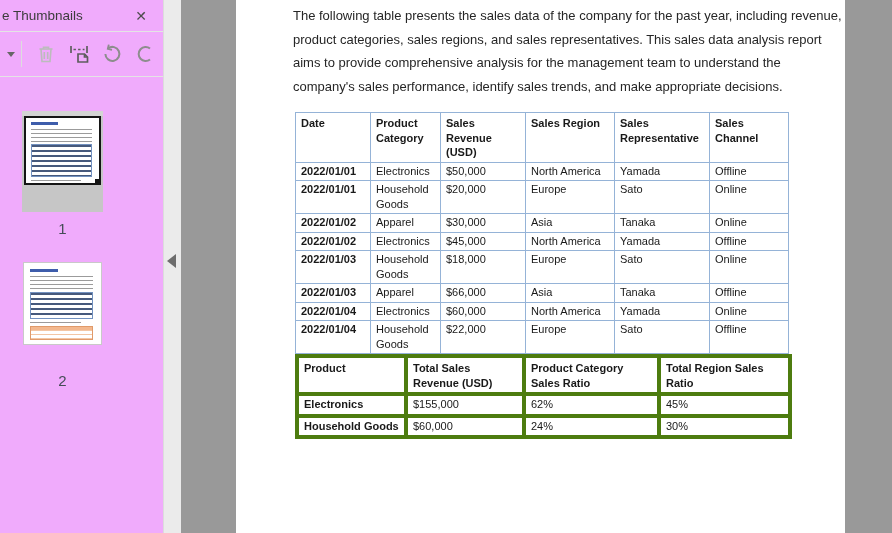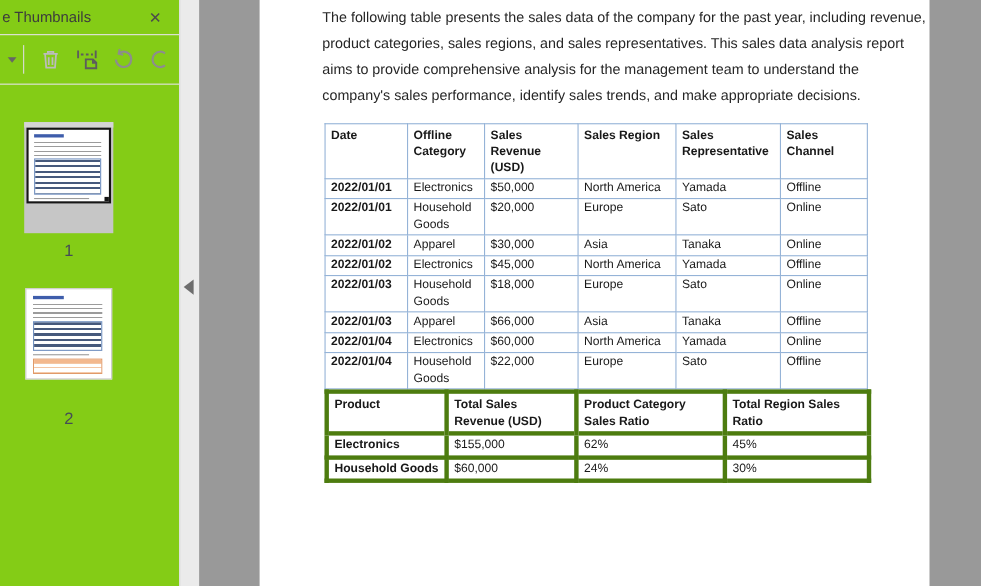--- a/index.html
+++ b/index.html
@@ -3,21 +3,21 @@
 <meta charset="utf-8">
 <style>
   * { margin:0; padding:0; box-sizing:border-box; }
   html,body { width:892px; height:533px; }
   body {
     position:relative; overflow:hidden; background:#fff;
     font-family:"Liberation Sans", sans-serif; color:#222;
   }
 
   
-  .panel { position:absolute; left:0; top:0; width:163px; height:533px; background:#84cc16; }
+  .panel { position:absolute; left:0; top:0; width:163px; height:533px; background:#f0abfc; }
   .panel-header {
     height:32px; display:flex; align-items:center; padding-left:2px;
     border-bottom:1px solid #e4e4e4;
   }
   .panel-title { font-size:13.5px; color:#3c3c3c; white-space:nowrap; }
   .close-btn {
     margin-left:auto; margin-right:16px; font-size:14px; color:#4c4c4c;
     cursor:pointer; line-height:1;
   }
   .toolbar {
@@ -183,21 +183,21 @@
           <col style="width:75px">
             <col style="width:70px">
             <col style="width:85px">
           <col style="width:89px">
             <col style="width:95px">
             <col style="width:79px">
         </colgroup>
       <thead>
             <tr>
               <th>Date</th>
-              <th>Offline Category</th>
+              <th>Product Category</th>
               <th>Sales Revenue (USD)</th>
               <th>Sales Region</th>
               <th>Sales Representative</th>
               <th>Sales Channel</th>
             </tr>
           </thead>
           <tbody>
             <tr>
               <td>2022/01/01</td>
               <td>Electronics</td>

